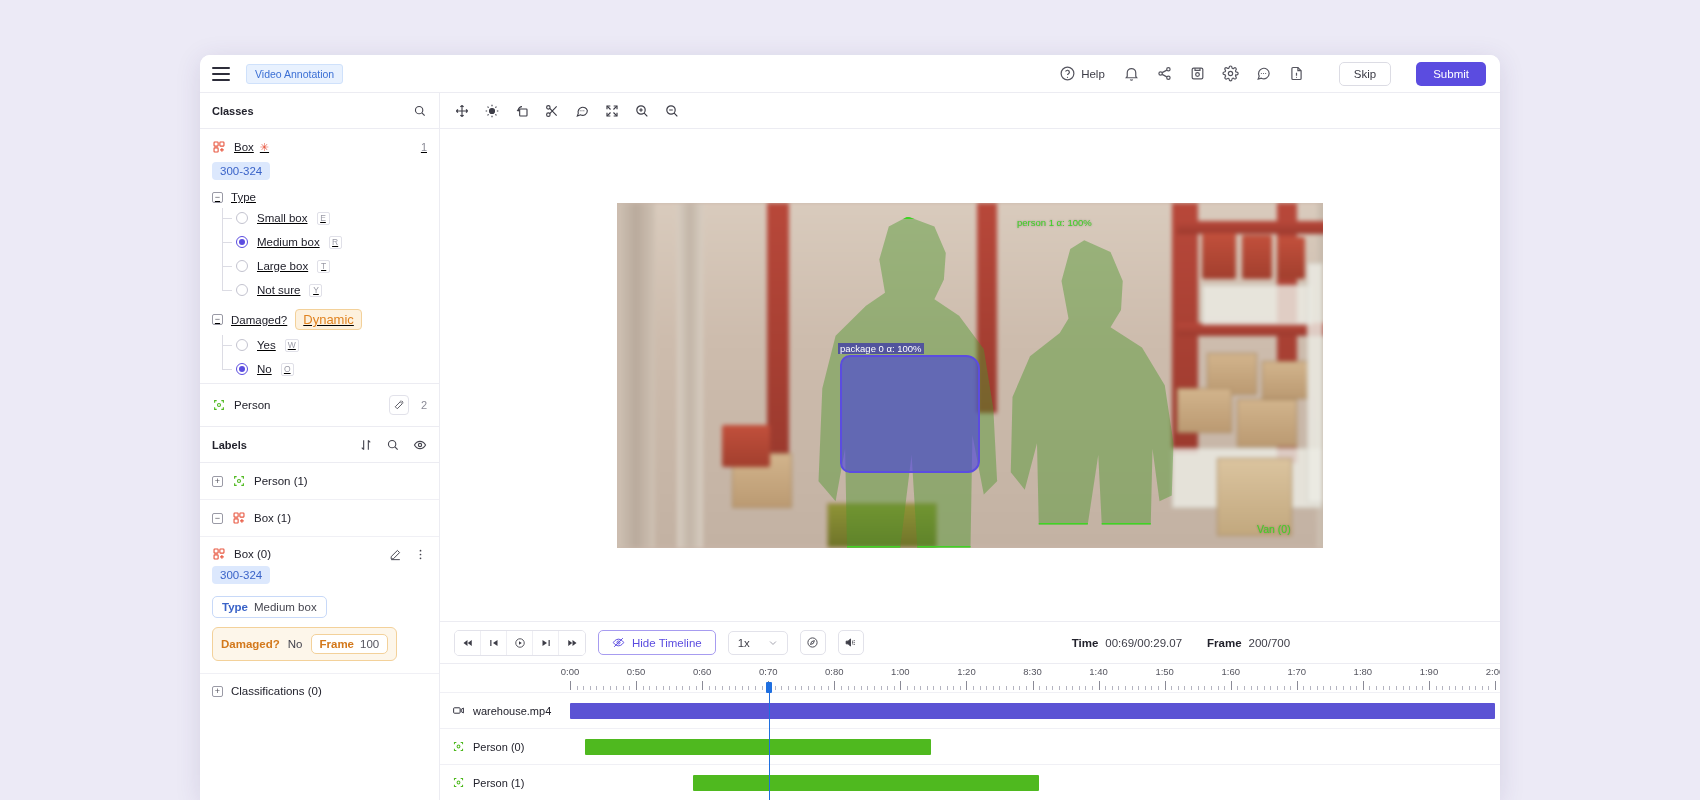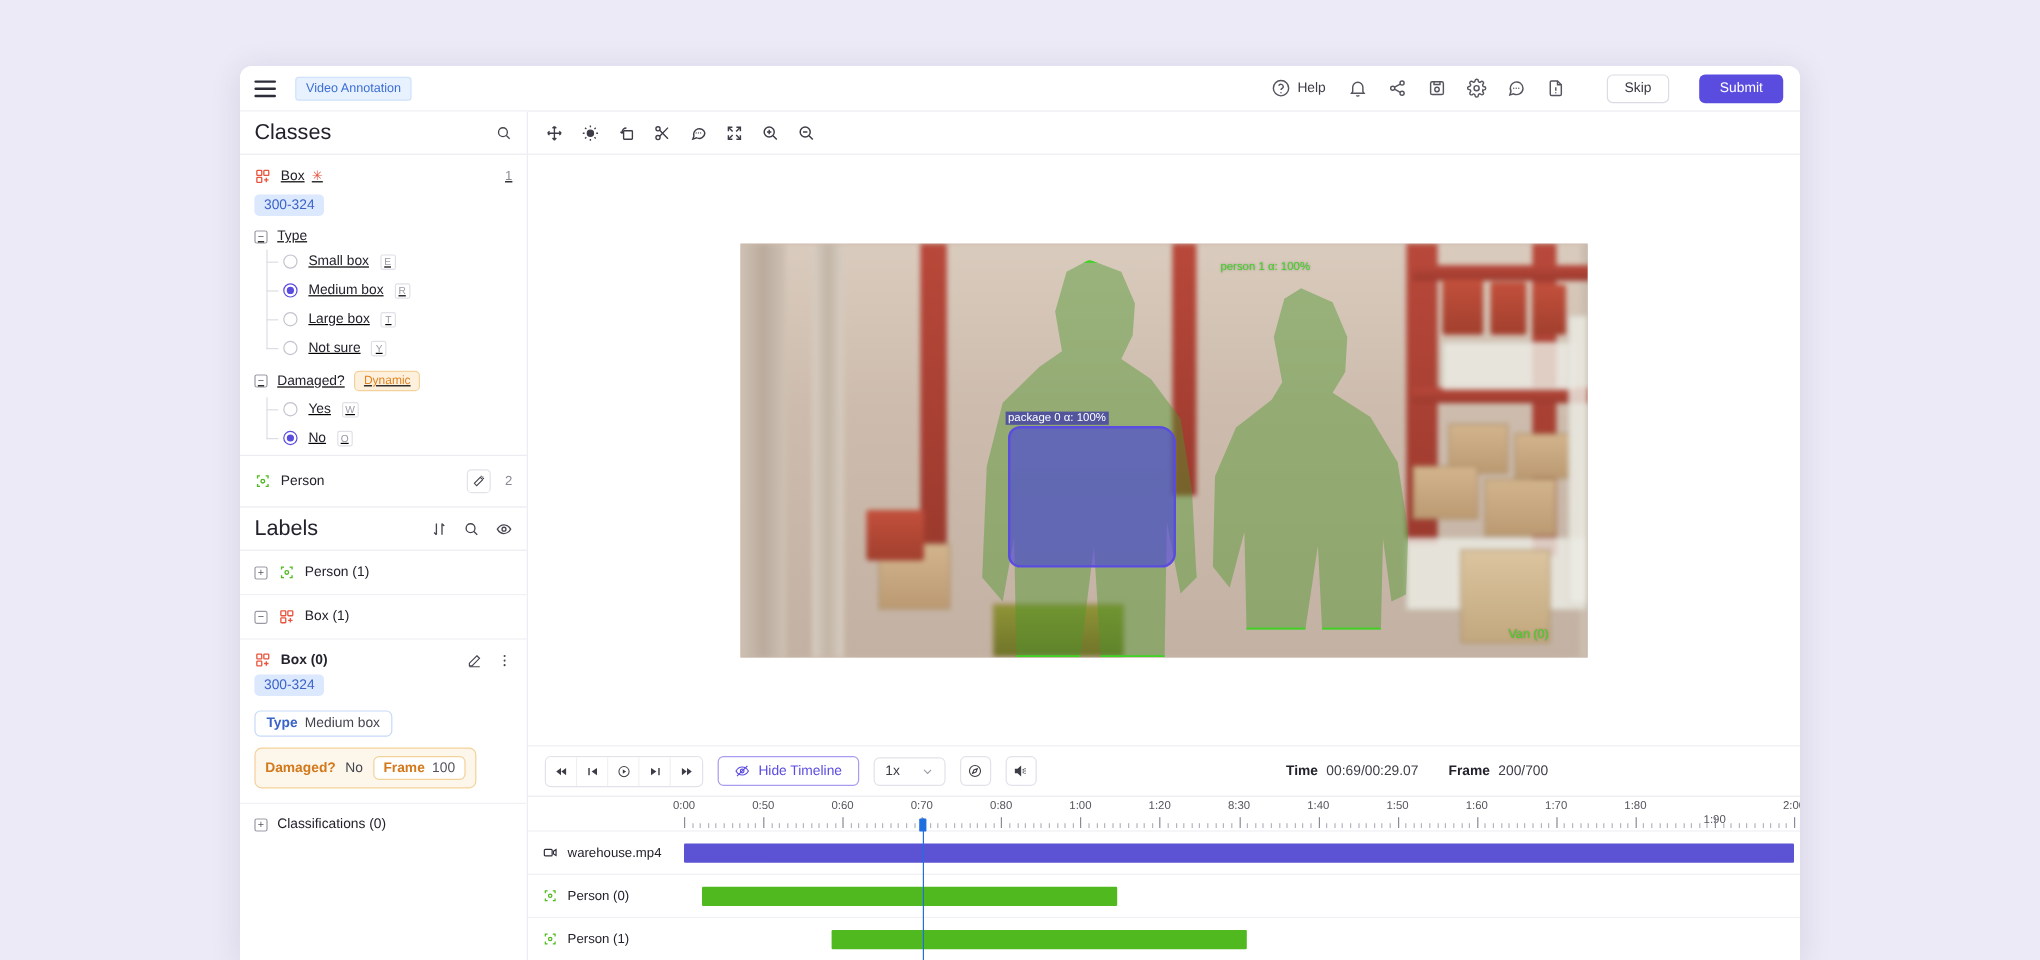--- a/index.html
+++ b/index.html
@@ -65,21 +65,21 @@
     border-right:1px solid #ececf2;
     display:flex; flex-direction:column;
     background:#fff; min-height:0;
   }
   .panel-hd {
     height: 36px; flex:0 0 36px;
     display:flex; align-items:center;
     padding: 0 12px;
     border-bottom:1px solid #ececf2;
   }
-  .panel-hd .ttl { font-size:18px; color:#22222c; font-weight:400; }
+  .panel-hd .ttl { font-size:11px; color:#22222c; font-weight:700; }
   .panel-hd .acts { margin-left:auto; display:flex; gap:13px; align-items:center; }
   .panel-hd .acts .ic { width:14px;height:14px;color:#45454f;cursor:pointer; }
   .panel-hd .acts .ic svg{width:100%;height:100%;display:block;}
 
   .classes-body { padding: 8px 0 2px 0; border-bottom:1px solid #ececf2;text-decoration:underline; }
   .cls-row { display:flex; align-items:center; padding: 3px 12px; }
   .cls-ic { width:14px;height:14px;margin-right:8px;flex:0 0 14px; }
   .cls-ic svg{width:100%;height:100%;display:block;}
   .cls-name { font-size:11.5px; color:#22222c; }
   .req-star { color:#e8553e; margin-left:6px; font-size:11px; line-height:1; }
@@ -92,21 +92,21 @@
 
   .grp { margin: 4px 0 0 0; }
   .grp-hd { display:flex; align-items:center; padding: 3px 12px; }
   .tgl-box {
     width:11px;height:11px;border:1px solid #9a9aa6;border-radius:2px;
     display:flex;align-items:center;justify-content:center;
     font-size:9px;line-height:1;color:#55555f;margin-right:8px;flex:0 0 11px;cursor:pointer;
   }
   .grp-ttl { font-size:11.5px; color:#22222c; }
   .dyn-chip {
-    margin-left:8px; font-size:10px; color:#e08321;
+    margin-left:8px; font-size:13px; color:#e08321;
     background:#fdf1de; border:1px solid #f3d19a;
     border-radius:4px; padding:2px 7px;
   }
   .opts { padding-left: 22px; position:relative; }
   .opts:before {
     content:""; position:absolute; left:22px; top:2px; bottom:11px;
     width:1px; background:#dcdce4;
   }
   .opt { display:flex; align-items:center; height:24px; position:relative; padding-left:14px; }
   .opt:before {
@@ -135,21 +135,21 @@
   .wand-btn svg{width:12px;height:12px;display:block;}
   .person-count{ font-size:11px;color:#8a8a96; margin-left:12px; }
 
   .labels-scroll { flex:1 1 auto; overflow:hidden; min-height:0; }
   .lbl-row { display:flex; align-items:center; padding: 11px 12px; border-bottom:1px solid #f0f0f5; }
   .lbl-row .tgl-box { margin-right:9px; }
   .lbl-row .nm { font-size:11.5px; color:#22222c; }
 
   .detail { padding: 10px 12px 12px 12px; border-bottom:1px solid #f0f0f5; }
   .detail-hd { display:flex; align-items:center; }
-  .detail-hd .nm { font-size:11.5px; color:#22222c;font-weight:bold; }
+  .detail-hd .nm { font-size:11.5px; color:#22222c; }
   .detail-acts { margin-left:auto; display:flex; gap:12px; align-items:center; }
   .detail-acts .ic { width:13px;height:13px;color:#45454f;cursor:pointer; }
   .detail-acts .ic svg{width:100%;height:100%;display:block;}
   .attr-chip {
     display:inline-flex; align-items:center; gap:6px;
     font-size:11.5px; padding:4px 9px; border-radius:5px;
     border:1px solid #c8d9f8; color:#3a63c8; background:#fff;
     margin-top:8px;
   }
   .attr-chip .k { font-weight:bold; }
@@ -737,21 +737,21 @@
               <div class="tick-lbl" style="left: 21.4286%;">0:70</div>
               <div class="tick-lbl" style="left: 28.5714%;">0:80</div>
               <div class="tick-lbl" style="left: 35.7143%;">1:00</div>
               <div class="tick-lbl" style="left: 42.8571%;">1:20</div>
               <div class="tick-lbl" style="left: 50%;">8:30</div>
               <div class="tick-lbl" style="left: 57.1429%;">1:40</div>
               <div class="tick-lbl" style="left: 64.2857%;">1:50</div>
               <div class="tick-lbl" style="left: 71.4286%;">1:60</div>
               <div class="tick-lbl" style="left: 78.5714%;">1:70</div>
               <div class="tick-lbl" style="left: 85.7143%;">1:80</div>
-              <div class="tick-lbl" style="left: 92.8571%; margin-top: 12px;">1:90</div>
+              <div class="tick-lbl" style="left: 92.8571%;">1:90</div>
               <div class="tick-lbl" style="left: 100%;">2:00</div>
             </div>
           <div class="tl-ticks" id="tl-ticks">
               <div class="tk maj" style="left: 0%;"></div>
               <div class="tk" style="left: 0.714286%;"></div>
               <div class="tk" style="left: 1.42857%;"></div>
               <div class="tk" style="left: 2.14286%;"></div>
               <div class="tk" style="left: 2.85714%;"></div>
               <div class="tk" style="left: 3.57143%;"></div>
               <div class="tk" style="left: 4.28571%;"></div>

